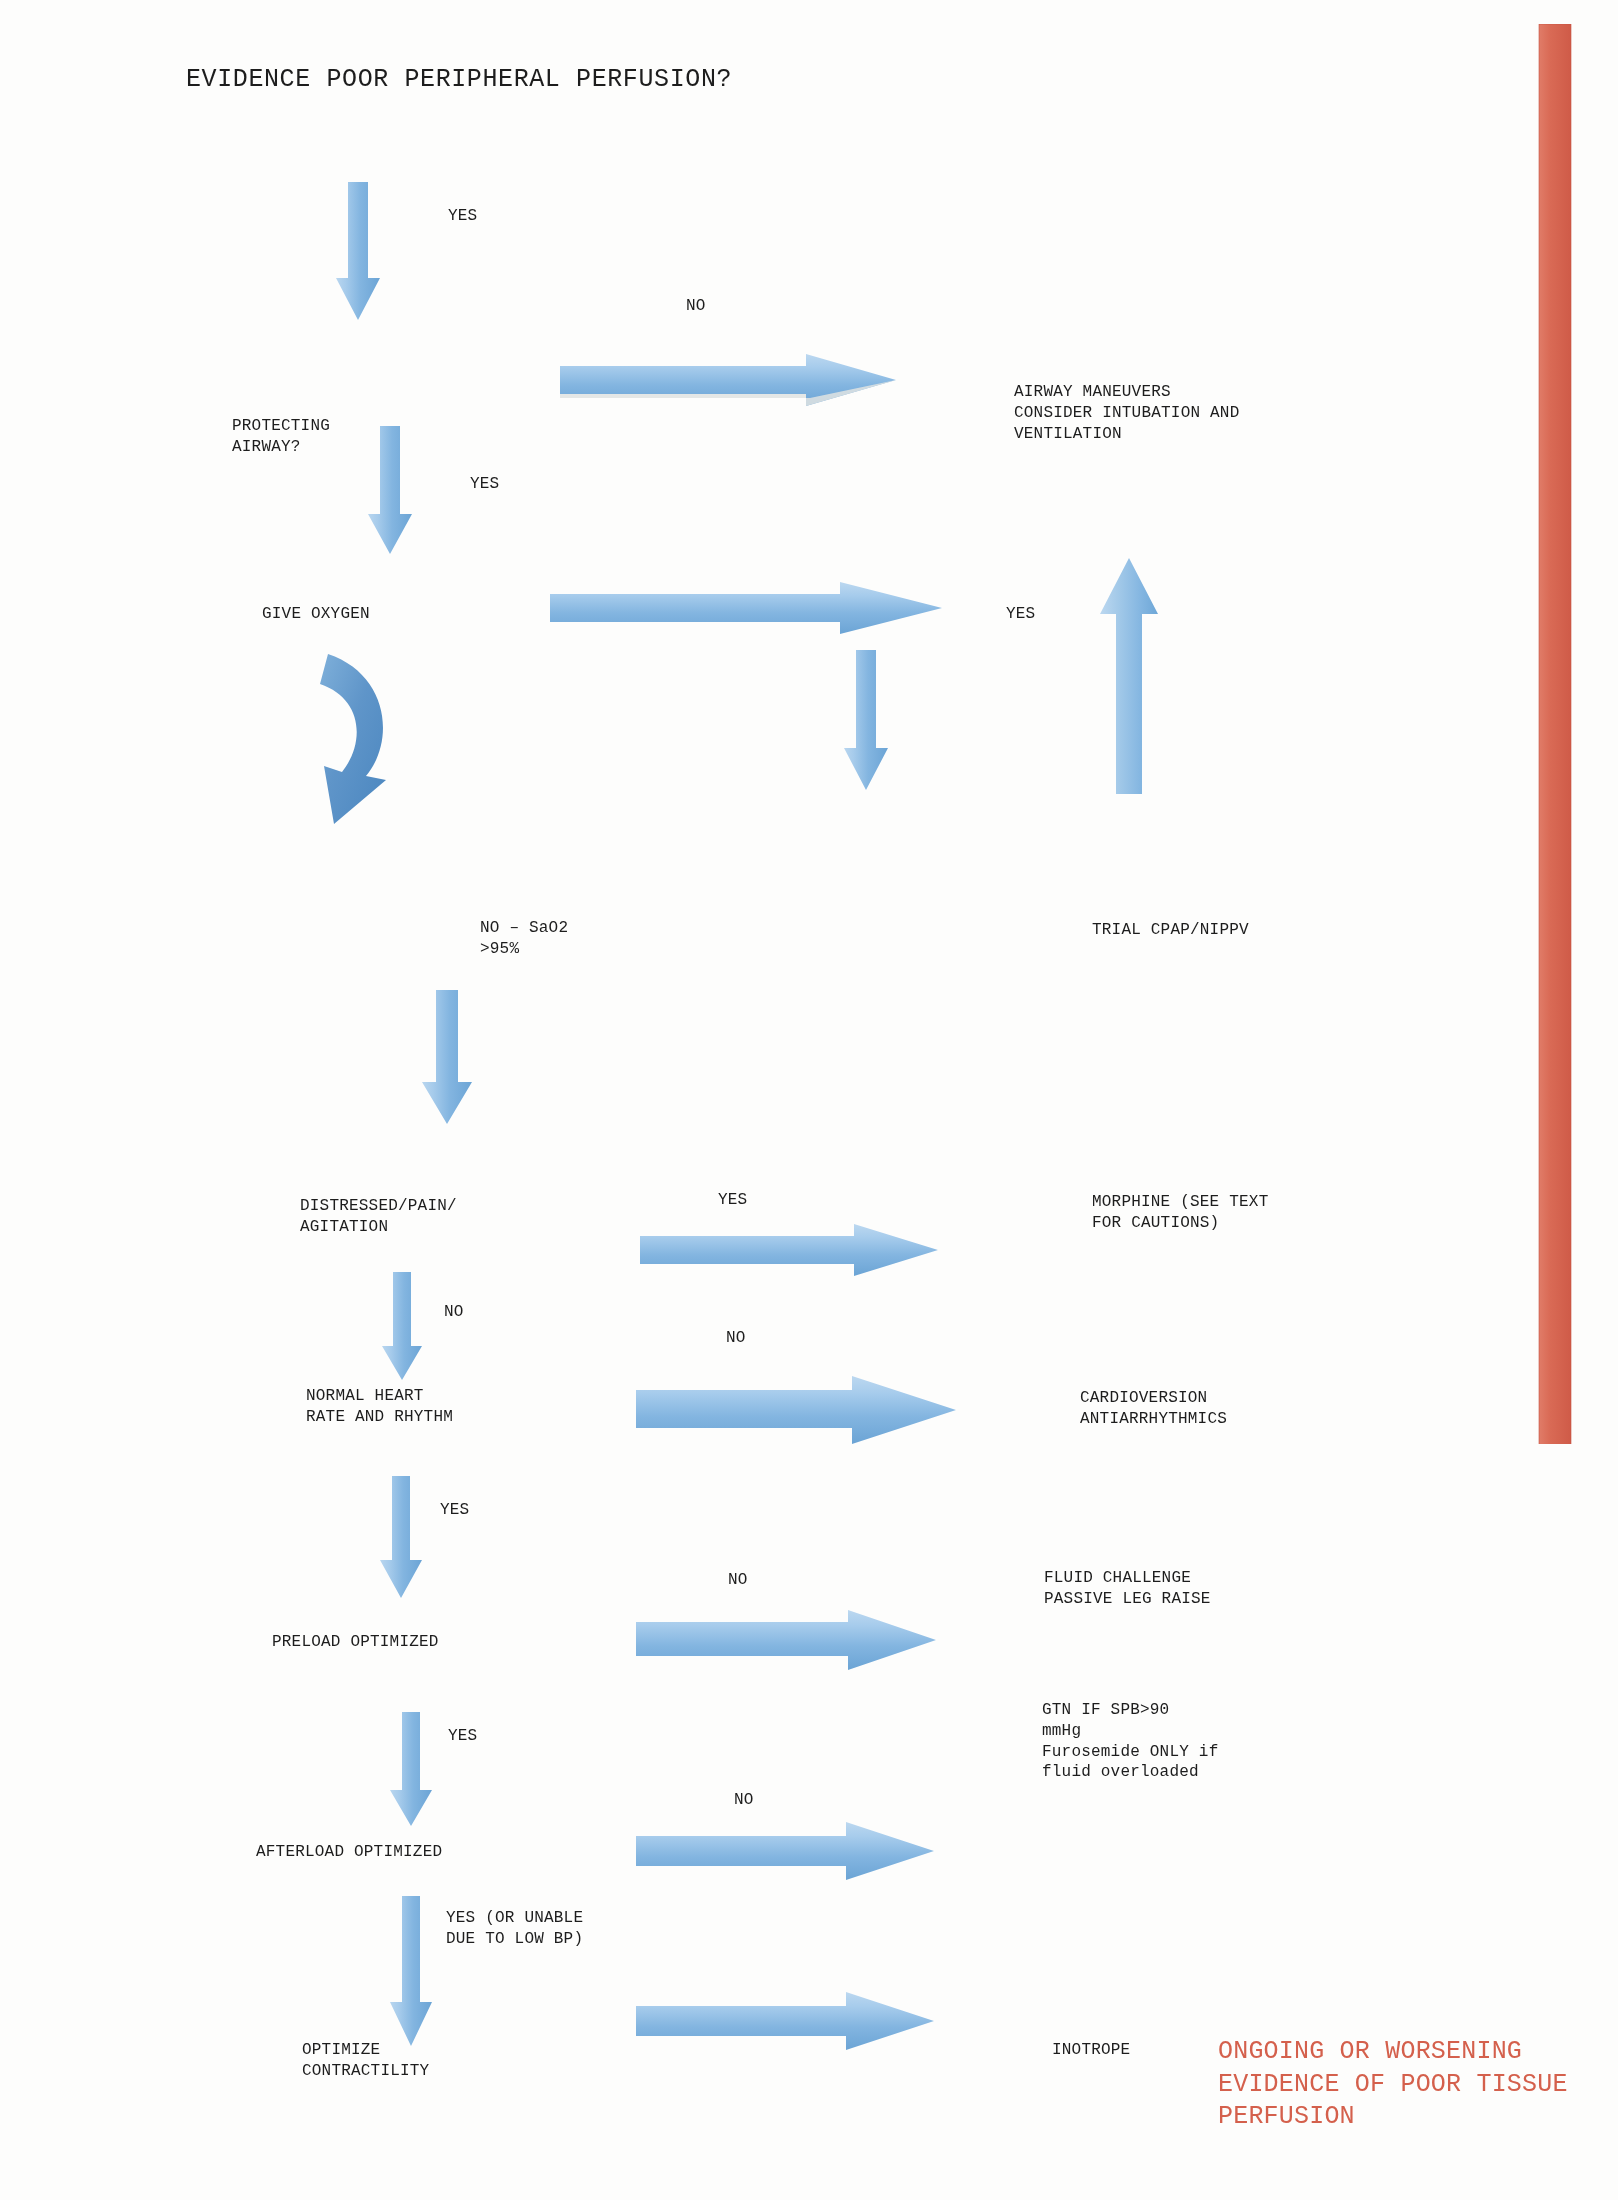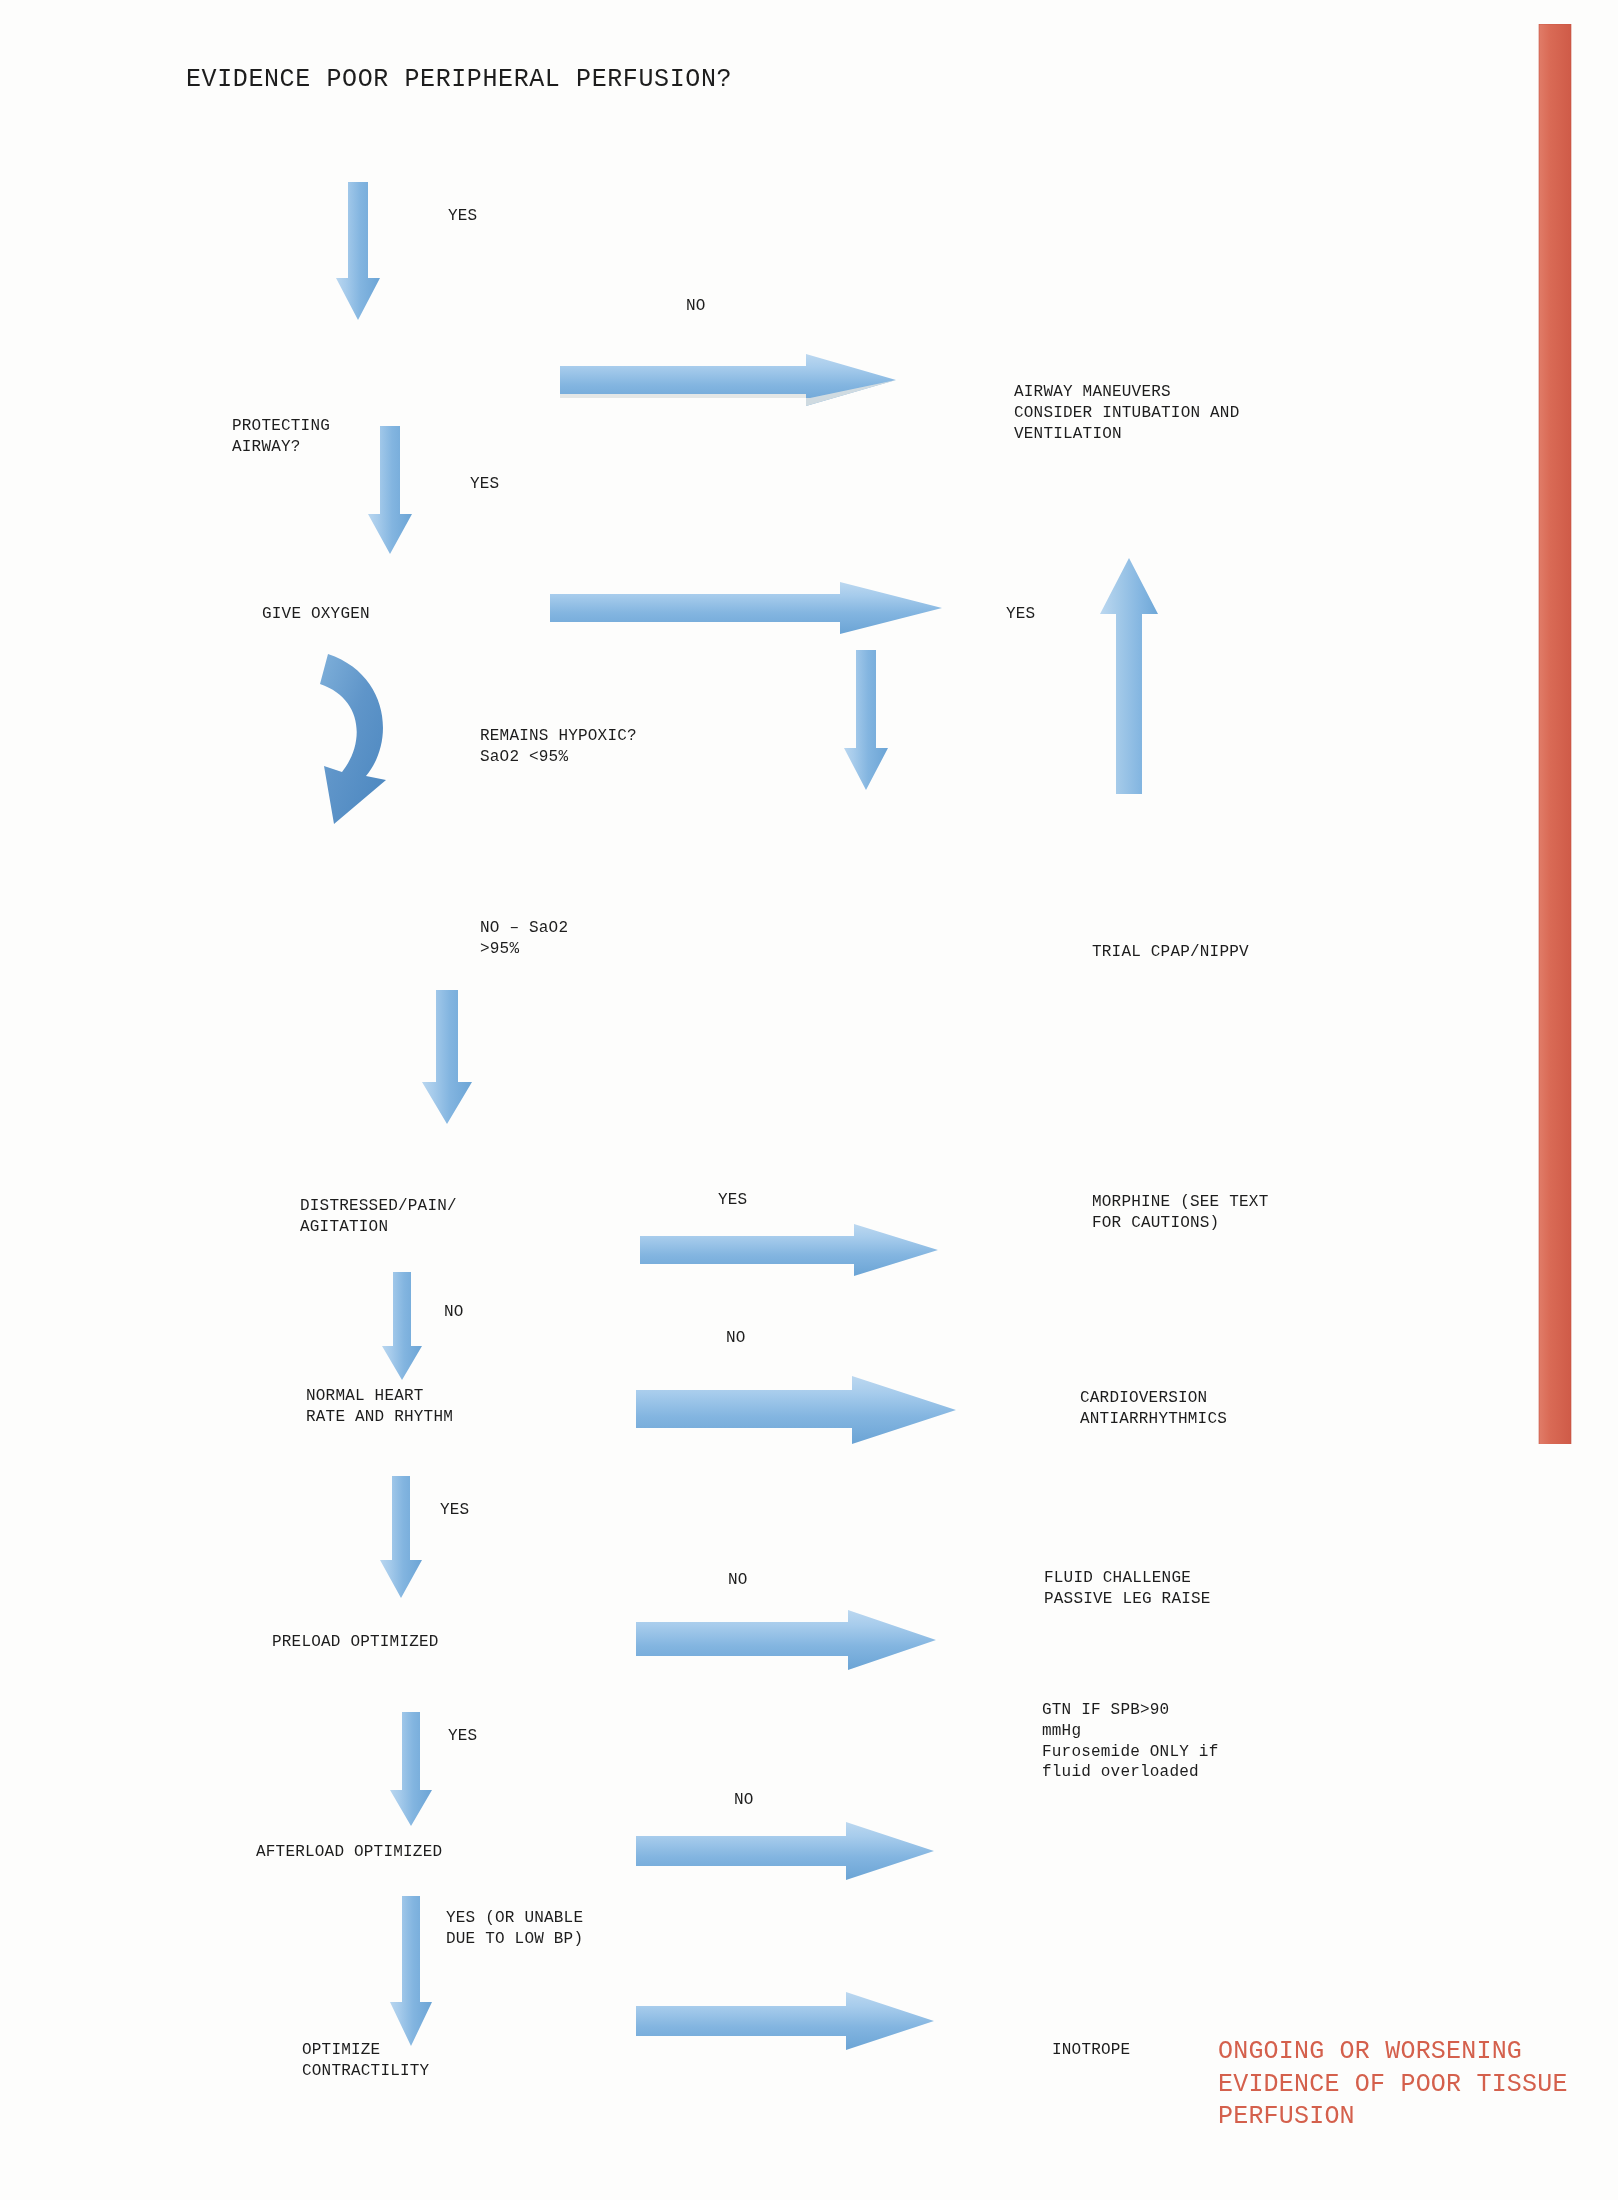--- a/index.html
+++ b/index.html
@@ -125,29 +125,27 @@
     </svg>
   </div>
   <div class="txt t-cap" style="left:1006px; top:604px;">YES</div>
 
   <div class="arrow" style="left:1098px; top:556px; width:62px; height:240px;">
     <svg viewBox="0 0 62 240" preserveAspectRatio="none">
       <polygon points="31,2 60,58 44,58 44,238 18,238 18,58 2,58" fill="url(#gradUp)"></polygon>
     </svg>
   </div>
 
-  <div class="txt t-cap" style="left:480px; top:726px;">REMAINS HYPOXIC?
-SaO2 &lt;95%</div>
 
   <div class="arrow" style="left:842px; top:650px; width:48px; height:142px;">
     <svg viewBox="0 0 48 142" preserveAspectRatio="none">
       <polygon points="14,0 34,0 34,98 46,98 24,140 2,98 14,98" fill="url(#gradV)"></polygon>
     </svg>
   </div>
-  <div class="txt t-cap" style="left:1092px; top:920px;margin-top:22px;">TRIAL CPAP/NIPPV</div>
+  <div class="txt t-cap" style="left:1092px; top:920px;">TRIAL CPAP/NIPPV</div>
 
   <div class="txt t-cap" style="left:480px; top:918px;">NO – SaO2
 &gt;95%</div>
   <div class="arrow" style="left:420px; top:990px; width:54px; height:136px;">
     <svg viewBox="0 0 54 136" preserveAspectRatio="none">
       <polygon points="16,0 38,0 38,92 52,92 27,134 2,92 16,92" fill="url(#gradV)"></polygon>
     </svg>
   </div>
 
   <div class="txt t-cap" style="left:300px; top:1196px;">DISTRESSED/PAIN/

